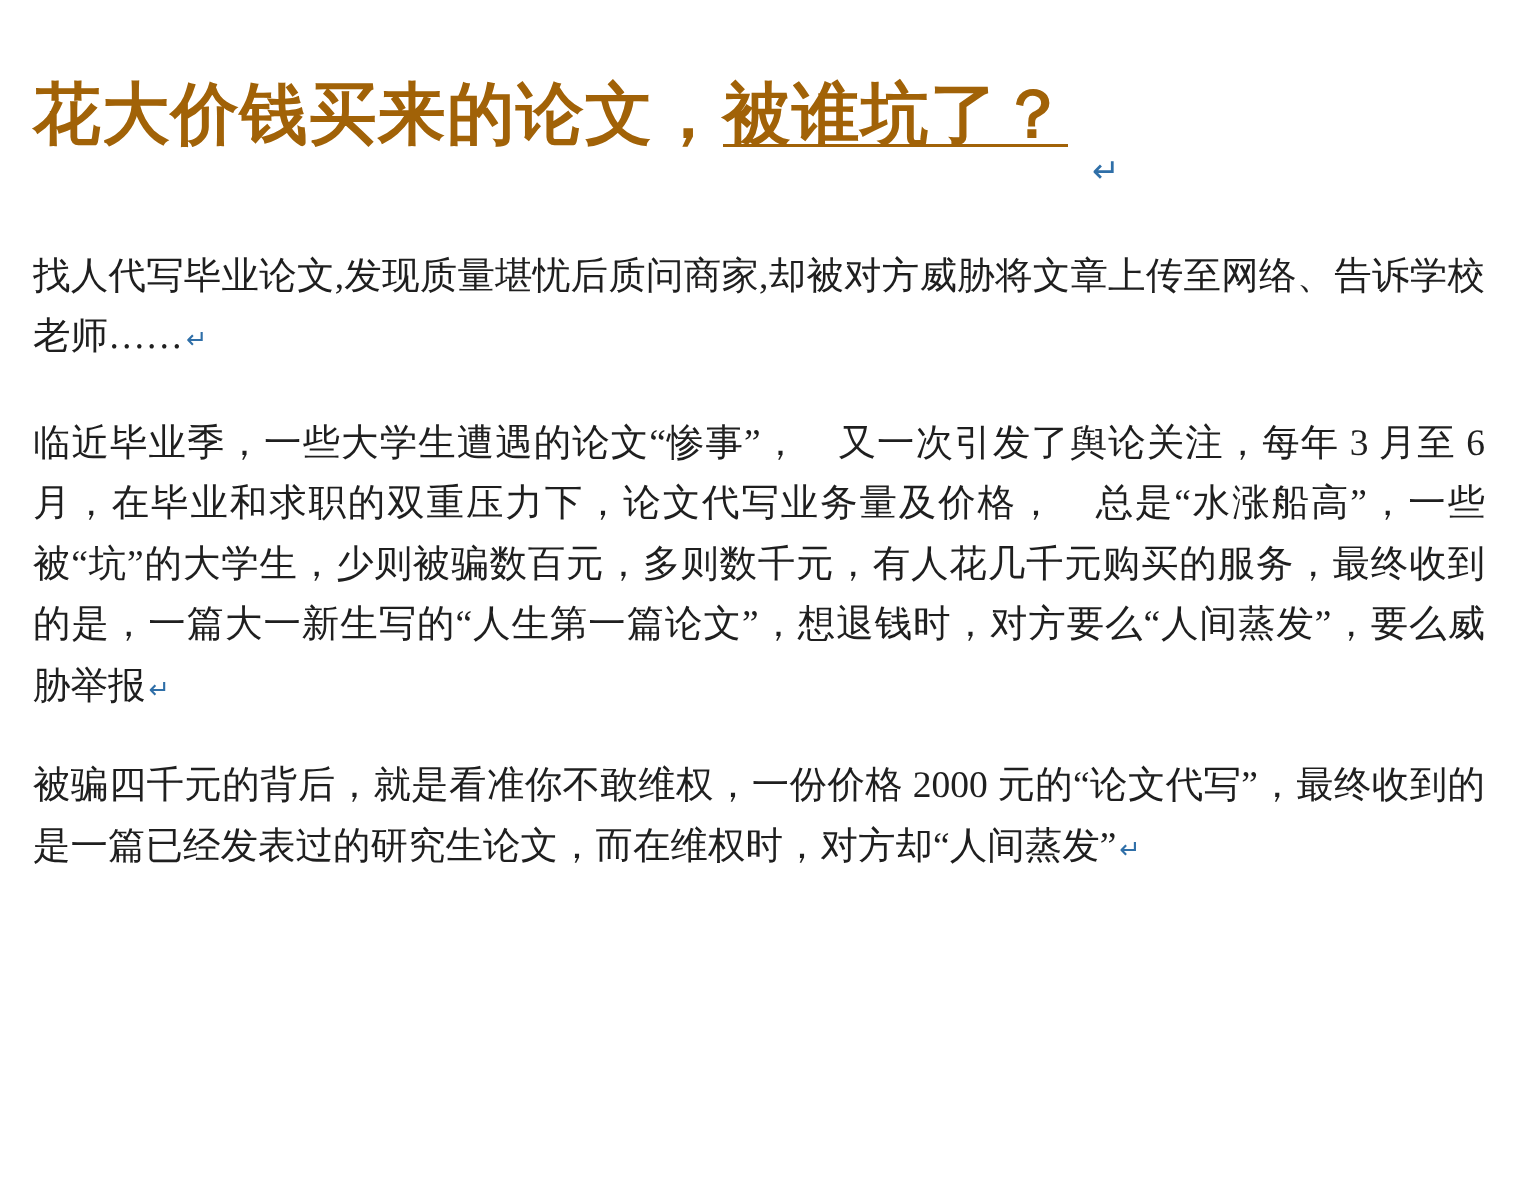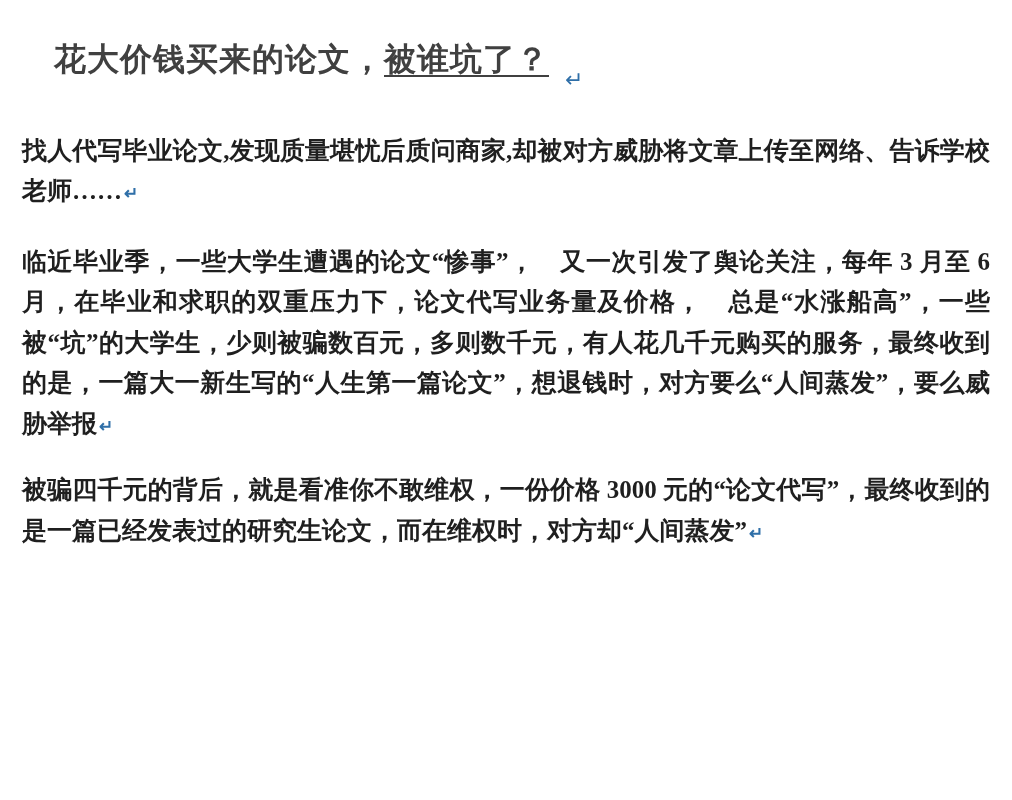--- a/index.html
+++ b/index.html
@@ -23,26 +23,25 @@
   }
   .title-row {
     display: flex;
     align-items: flex-end;
     gap: 16px;
     margin: 0 0 4px 0;
   }
   .title {
     font-family: "Liberation Sans", sans-serif;
     font-weight: bold;
-    font-size: 32px;
+    font-size: 45px;
     line-height: 1.25;
-    color: #404040;
+    color: #a16207;
     letter-spacing: 1px;
     white-space: nowrap;
-    margin-left: 32px;
   }
   .title .underlined {
     text-decoration: underline;
     text-decoration-thickness: 2px;
     text-underline-offset: 5px;
   }
   .pilcrow {
     color: #2f6fa8;
     font-family: "Liberation Sans", sans-serif;
     font-size: 22px;
@@ -51,21 +50,20 @@
     user-select: none;
   }
   .pilcrow-inline {
     color: #2f6fa8;
     font-family: "Liberation Sans", sans-serif;
     font-size: 17px;
     padding-left: 2px;
   }
   .body-block {
     margin-top: 30px;
-    font-weight: bold;
   }
   p.para {
     font-family: "Liberation Serif", serif;
     font-size: 25px;
     line-height: 1.62;
     margin: 0 0 26px 0;
     color: #1f1f1f;
     text-align: justify;
     text-justify: inter-character;
   }
@@ -85,18 +83,18 @@
     <h1 class="title"><span>花大价钱买来的论文，</span><span class="underlined">被谁坑了？</span></h1>
     <span class="pilcrow">↵</span>
   </div>
 
   <div class="body-block">
 
     <p class="para lead"><span>找人代写毕业论文,发现质量堪忧后质问商家,却被对方威胁将文章上传至网络、告诉学校老师……</span><span class="pilcrow-inline">↵</span></p>
 
     <p class="para wide"><span>临近毕业季，一些大学生遭遇的论文“惨事”，　又一次引发了舆论关注，每年 3 月至 6 月，在毕业和求职的双重压力下，论文代写业务量及价格，　总是“水涨船高”，一些被“坑”的大学生，少则被骗数百元，多则数千元，有人花几千元购买的服务，最终收到的是，一篇大一新生写的“人生第一篇论文”，想退钱时，对方要么“人间蒸发”，要么威胁举报</span><span class="pilcrow-inline">↵</span></p>
 
-    <p class="para wide"><span>被骗四千元的背后，就是看准你不敢维权，一份价格 3000 元的“论文代写”，最终收到的是一篇已经发表过的研究生论文，而在维权时，对方却“人间蒸发”</span><span class="pilcrow-inline">↵</span></p>
+    <p class="para wide"><span>被骗四千元的背后，就是看准你不敢维权，一份价格 2000 元的“论文代写”，最终收到的是一篇已经发表过的研究生论文，而在维权时，对方却“人间蒸发”</span><span class="pilcrow-inline">↵</span></p>
 
 
 
   </div>
 </div>
 
 </body></html>

